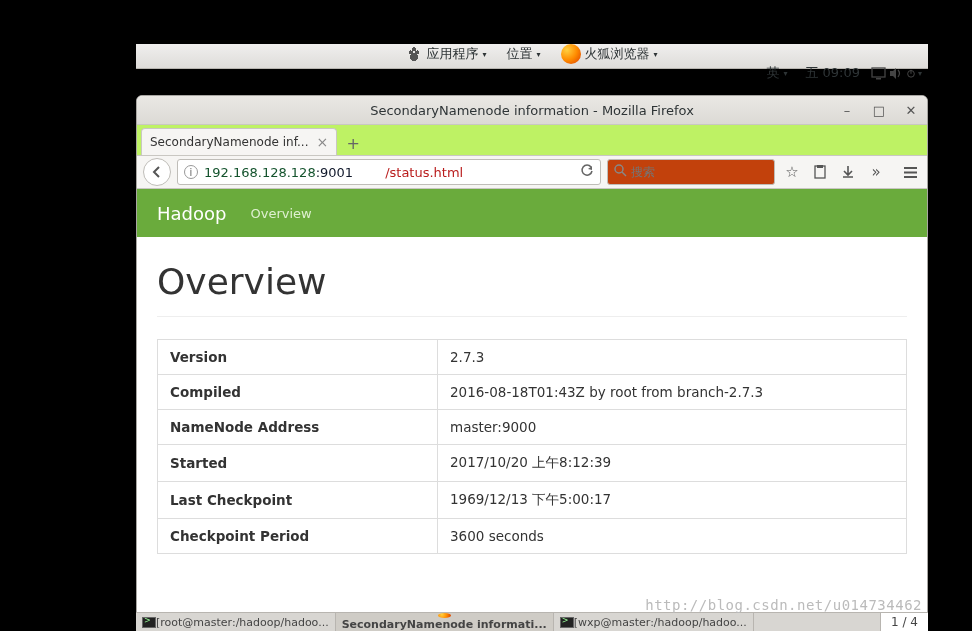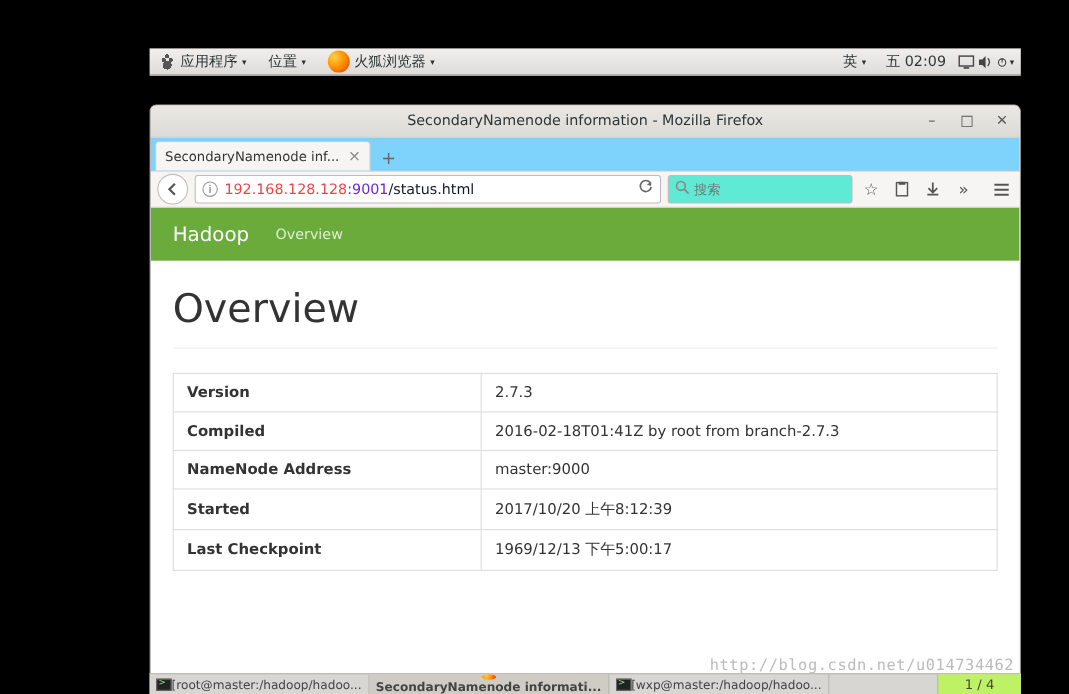--- a/index.html
+++ b/index.html
@@ -1,21 +1,21 @@
 <!DOCTYPE html>
 <html><head>
   <meta charset="utf-8">
   <style>
     * { margin: 0; padding: 0; box-sizing: border-box; font-family: "DejaVu Sans", sans-serif; }
     body { background: #000; width: 972px; height: 631px; overflow: hidden; position: relative; }
 
     
     .panel { position: absolute; top: 44px; left: 136px; right: 44px; height: 25px;
       background: linear-gradient(#f0efee,#dedcd9); border-bottom: 1px solid #b8b5b0;
-      display: flex; align-items: center; font-size: 13px; color: #2e3436; }
+      display: flex; align-items: center; font-size: 13px; color: #2e3436; flex-direction: column; }
     .panel-left { display: flex; align-items: center; gap: 4px; }
     .panel-item { padding: 0 8px; display: inline-flex; align-items: center; gap: 4px; cursor: pointer; }
     .panel-right { margin-left: auto; display: flex; align-items: center; gap: 2px; padding-right: 6px; }
     .panel-icon { width: 16px; height: 16px; display: inline-flex; align-items: center; justify-content: center; }
     .tri { font-size: 8px; }
     .ff-logo { width: 20px; height: 20px; border-radius: 50%;
       background: radial-gradient(circle at 30% 30%, #ffd040,#ff8c00,#d93a00); display:inline-block; }
     .gnome-logo { width:16px; height:16px; background:
       radial-gradient(circle at 50% 20%, #555 2px, transparent 2px),
       radial-gradient(circle at 30% 40%, #555 2px, transparent 2px),
@@ -26,42 +26,42 @@
     .window { position: absolute; top: 95px; left: 136px; width: 792px; height: 538px;
       background: #fff; border: 1px solid #a8a6a2; border-radius: 6px 6px 0 0; overflow: hidden;
       display: flex; flex-direction: column; }
     .titlebar { height: 29px; background: linear-gradient(#eae8e4,#dcdad5);
       display: flex; align-items: center; justify-content: center; position: relative;
       font-size: 13px; color: #2e3436; border-bottom: 1px solid #c9c7c2; }
     .tb-btns { position: absolute; right: 8px; display: flex; gap: 16px; }
     .tb-btn { width:16px; height:16px; display:flex; align-items:center; justify-content:center;
       cursor:pointer; color:#555; font-size:13px; }
 
-    .tabbar { height: 31px; background: #7dd3fc; border-bottom: 1px solid #c9c7c2;
+    .tabbar { height: 31px; background: #bef264; border-bottom: 1px solid #c9c7c2;
       display: flex; align-items: flex-end; padding: 0 4px; }
     .tab { height: 27px; background: #f6f5f3; border: 1px solid #c9c7c2; border-bottom: none;
       border-radius: 4px 4px 0 0; padding: 0 8px; display: flex; align-items: center; gap: 8px;
       font-size: 12px; max-width: 200px; color:#333; }
     .tab-close { color: #888; cursor: pointer; font-size: 14px; }
     .tab-new { width: 28px; height: 24px; display: flex; align-items: center; justify-content: center;
       cursor: pointer; color: #666; font-size: 16px; margin-left:2px; }
 
     .navbar { height: 33px; background: #f6f5f3; border-bottom: 1px solid #c9c7c2;
       display: flex; align-items: center; padding: 0 6px; gap: 6px; font-size: 13px; }
     .nav-back { width: 28px; height: 28px; border: 1px solid #bfbdb8; border-radius: 50%;
       background: #fff; display: flex; align-items: center; justify-content: center; cursor: pointer; }
     .urlbox { flex: 1; height: 26px; background: #fff; border: 1px solid #bfbdb8; border-radius: 3px;
       display: flex; align-items: center; padding: 0 6px; gap: 6px; }
-    .urlbox .port { color: #6d28d9; }
-    .urlbox .host { color: #ef4444; }
-    .urlbox .path { color: #0f172a; }
+    .urlbox .port { color: #0f172a; }
+    .urlbox .host { color: #14532d; }
+    .urlbox .path { color: #b91c1c; margin-left: 32px; }
     .info-i { width:14px; height:14px; border:1px solid #999; border-radius:50%;
       display:flex; align-items:center; justify-content:center; font-size:10px; color:#666; }
     .refresh { color:#666; cursor:pointer; }
-    .searchbox { width: 168px; height: 26px; background: #5eead4; border: 1px solid #bfbdb8;
+    .searchbox { width: 168px; height: 26px; background: #c2410c; border: 1px solid #bfbdb8;
       border-radius: 3px; display: flex; align-items: center; padding: 0 6px; gap: 4px; }
     .searchbox input { border: none; outline: none; flex: 1; font-size: 12px; background: transparent; }
     .mag { color:#888; font-size:13px; }
     .nav-icon { width:22px; display:flex; justify-content:center; color:#555; cursor:pointer; font-size:15px; }
 
     
     .content { flex: 1; overflow: auto; background: #fff; }
     .hadoop-nav { background: #6aab3c; height: 48px; display: flex; align-items: center;
       padding: 0 20px; gap: 24px; }
     .brand { color: #fff; font-size: 18px; }
@@ -77,22 +77,22 @@
     
     .taskbar { position: absolute; left:136px; right:44px; bottom: 0; top: 612px; height: 19px;
       background: #d8d6d2; border-top: 1px solid #b8b5b0;
       display: flex; align-items: center; font-size: 11px; color:#444; }
     .task-item { height: 100%; border-right: 1px solid #b8b5b0; padding: 0 6px;
       display: flex; align-items: center; gap: 0; cursor:pointer; max-width:240px; overflow:hidden;
       white-space: nowrap; }
     .task-item.active { background: #cfccc6; font-weight: 700; flex-direction: column; }
     .term-ico { width:14px; height:11px; background:#222; border:1px solid #666; position:relative; }
     .term-ico::after { content:">"; color:#9f9; font-size:8px; position:absolute; left:1px; top:-2px; }
-    .pager { margin-left:auto; padding: 0 24px; border-left:1px solid #b8b5b0; height:100%;
-      display:flex; align-items:center; font-size:12px; background:#bef264; }
+    .pager { margin-left:auto; padding: 0 10px; border-left:1px solid #b8b5b0; height:100%;
+      display:flex; align-items:center; font-size:12px; background:#ffffff; }
 
     .watermark { position:absolute; right:50px; bottom:18px; color:#bbb; font-size:14px;
       font-family: monospace; letter-spacing:0.5px; pointer-events:none; }
   </style>
 </head>
 <body>
 
 <div class="panel">
   <div class="panel-left">
     <span class="panel-item">
@@ -109,21 +109,21 @@
       <span>火狐浏览器</span>
       <span class="tri">▾</span>
     </span>
   </div>
   <div class="panel-right">
     <span class="panel-item">
       <span>英</span>
       <span class="tri">▾</span>
     </span>
     <span class="panel-item">
-      <span>五 02:09</span>
+      <span>五 09:09</span>
     </span>
     <span class="panel-icon">
       <svg width="15" height="13" viewBox="0 0 15 13">
           <rect x="1" y="1" width="13" height="9" fill="none" stroke="#444" stroke-width="1.3"></rect>
           <rect x="5" y="11" width="5" height="1.5" fill="#444"></rect>
         </svg>
     </span>
     <span class="panel-icon">
       <svg width="15" height="13" viewBox="0 0 15 13">
           <path d="M1 4 h3 l3 -3 v11 l-3 -3 h-3 z" fill="#444"></path>
@@ -216,33 +216,37 @@
       <h1>Overview</h1>
       <hr>
       <table>
         <tbody id="tbody">
             <tr>
               <th>Version</th>
               <td>2.7.3</td>
             </tr>
             <tr>
               <th>Compiled</th>
-              <td>2016-02-18T01:41Z by root from branch-2.7.3</td>
+              <td>2016-08-18T01:43Z by root from branch-2.7.3</td>
             </tr>
             <tr>
               <th>NameNode Address</th>
               <td>master:9000</td>
             </tr>
             <tr>
               <th>Started</th>
               <td>2017/10/20 上午8:12:39</td>
             </tr>
             <tr>
               <th>Last Checkpoint</th>
               <td>1969/12/13 下午5:00:17</td>
+            </tr>
+            <tr>
+              <th>Checkpoint Period</th>
+              <td>3600 seconds</td>
             </tr>
           </tbody>
       </table>
     </div>
   </div>
 </div>
 
 <div class="taskbar">
   <div class="task-item">
     <span class="term-ico"></span>

